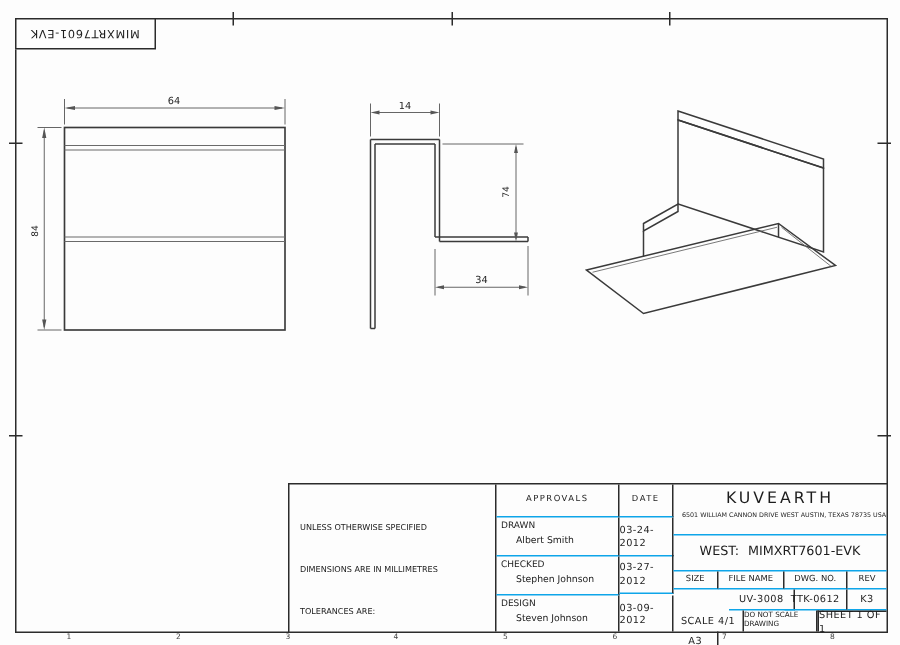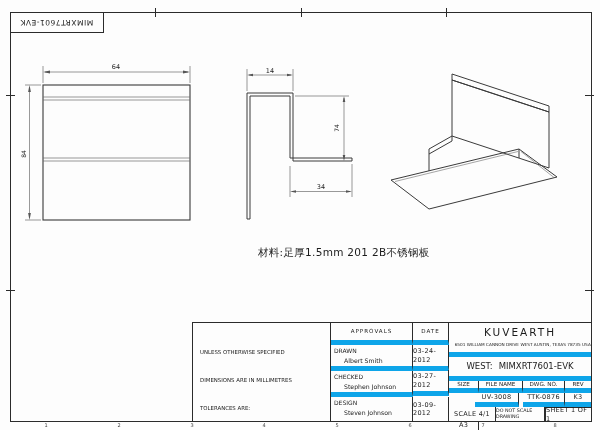--- a/index.html
+++ b/index.html
@@ -8,21 +8,21 @@
   .frame{position:absolute;left:10px;top:12px;width:580px;height:408px;border:1px solid #2b2b2b;}
   .corner-box{position:absolute;left:10px;top:12px;width:92px;height:19px;border:1px solid #2b2b2b;
               background:#fdfdfd;display:flex;align-items:center;justify-content:center;}
   .corner-box span{transform:rotate(180deg);font-size:7.5px;letter-spacing:.5px;white-space:nowrap;}
   .views-svg{position:absolute;left:0;top:0;}
   .material{position:absolute;left:258px;top:246px;font-size:10.5px;letter-spacing:.3px;white-space:nowrap;}
   
   .tb{position:absolute;left:192px;top:322px;width:400px;height:100px;border:1px solid #2b2b2b;
       box-sizing:border-box;background:#fdfdfd;}
   .cell{position:absolute;box-sizing:border-box;font-size:6px;line-height:1.25;}
-  .br{border-right:1px solid #2b2b2b;} .bb{border-bottom:5px solid #0ea5e9;}
+  .br{border-right:1px solid #2b2b2b;} .bb{border-bottom:1px solid #0ea5e9;}
   .center{display:flex;align-items:center;justify-content:center;text-align:left;}
   .notes{padding:7px 0 0 7px;font-size:5.4px;line-height:9.2px;white-space:pre;}
   .role-cell{padding:2px 0 0 3px;}
   .role-name{padding-left:10px;padding-top:2px;font-size:6.2px;}
   .company-name{font-size:10.5px;letter-spacing:2px;margin-top:3px;text-align:center;}
   .company-addr{font-size:4.6px;text-align:center;margin-top:3px;white-space:nowrap;transform:scale(.92);}
   .title-row{font-size:8.5px;}
   .hdr{font-size:5.6px;} .val{font-size:6.5px;letter-spacing:.3px;}
   .zone-num{position:absolute;font-size:5px;color:#444;width:10px;text-align:center;top:422px;}
   .tickh{position:absolute;width:9px;height:1px;background:#2b2b2b;}
@@ -126,21 +126,20 @@
       <line x1="429" y1="154" x2="429" y2="171"></line>
       <polygon points="391,180 519,149 557,177 429,209"></polygon>
       <line x1="519" y1="149" x2="519" y2="158"></line>
       <g stroke="#6a6a6a" stroke-width="0.6">
         <line x1="395" y1="181.5" x2="518" y2="151.5"></line>
         <line x1="521" y1="151.5" x2="554" y2="177.5"></line>
       </g>
     </g>
   </svg>
 
-  <div class="material">材料:足厚1.5mm 201 2B不锈钢板</div>
 
   <div class="tb">
 
     <div class="cell br notes" style="left:0;top:0;width:138px;height:98px;">
       <div>UNLESS OTHERWISE SPECIFIED</div>
       <div>DIMENSIONS ARE IN MILLIMETRES</div>
       <div>TOLERANCES ARE:</div>
       
       
       
@@ -179,22 +178,22 @@
       <span>WEST:</span>
       <span>MIMXRT7601-EVK</span>
     </div>
 
     <div class="cell br bb center hdr" style="left:256px;top:58px;width:30px;height:12px;">SIZE</div>
     <div class="cell br bb center hdr" style="left:286px;top:58px;width:44px;height:12px;">FILE NAME</div>
     <div class="cell br bb center hdr" style="left:330px;top:58px;width:42px;height:12px;">DWG. NO.</div>
     <div class="cell bb center hdr" style="left:372px;top:58px;width:26px;height:12px;">REV</div>
 
     <div class="cell br bb center val" style="left:256px;top:62px;width:30px;height:14px;margin-top:36px;">A3</div>
-    <div class="cell br bb center val" style="left:282px;top:70px;width:44px;height:14px;">UV-3008</div>
-    <div class="cell br bb center val" style="left:330px;top:70px;width:42px;height:14px;">TTK-0876</div>
+    <div class="cell br bb center val" style="left:293px;top:70px;width:44px;height:14px;">UV-3008</div>
+    <div class="cell br bb center val" style="left:330px;top:70px;width:42px;height:14px;">TTK-0612</div>
     <div class="cell bb center val" style="left:372px;top:70px;width:26px;height:14px;">K3</div>
 
     <div class="cell br center val" style="left:256px;top:84px;width:47px;height:14px;">SCALE 4/1</div>
     <div class="cell br center" style="left:303px;top:84px;width:49px;height:14px;font-size:4.8px;">DO NOT SCALE DRAWING</div>
     <div class="cell center val" style="left:352px;top:84px;width:46px;height:14px;border:1px solid #2b2b2b;border-right:none;border-bottom:none;">SHEET 1 OF 1</div>
   </div>
 
 </div>
 
 </body></html>

